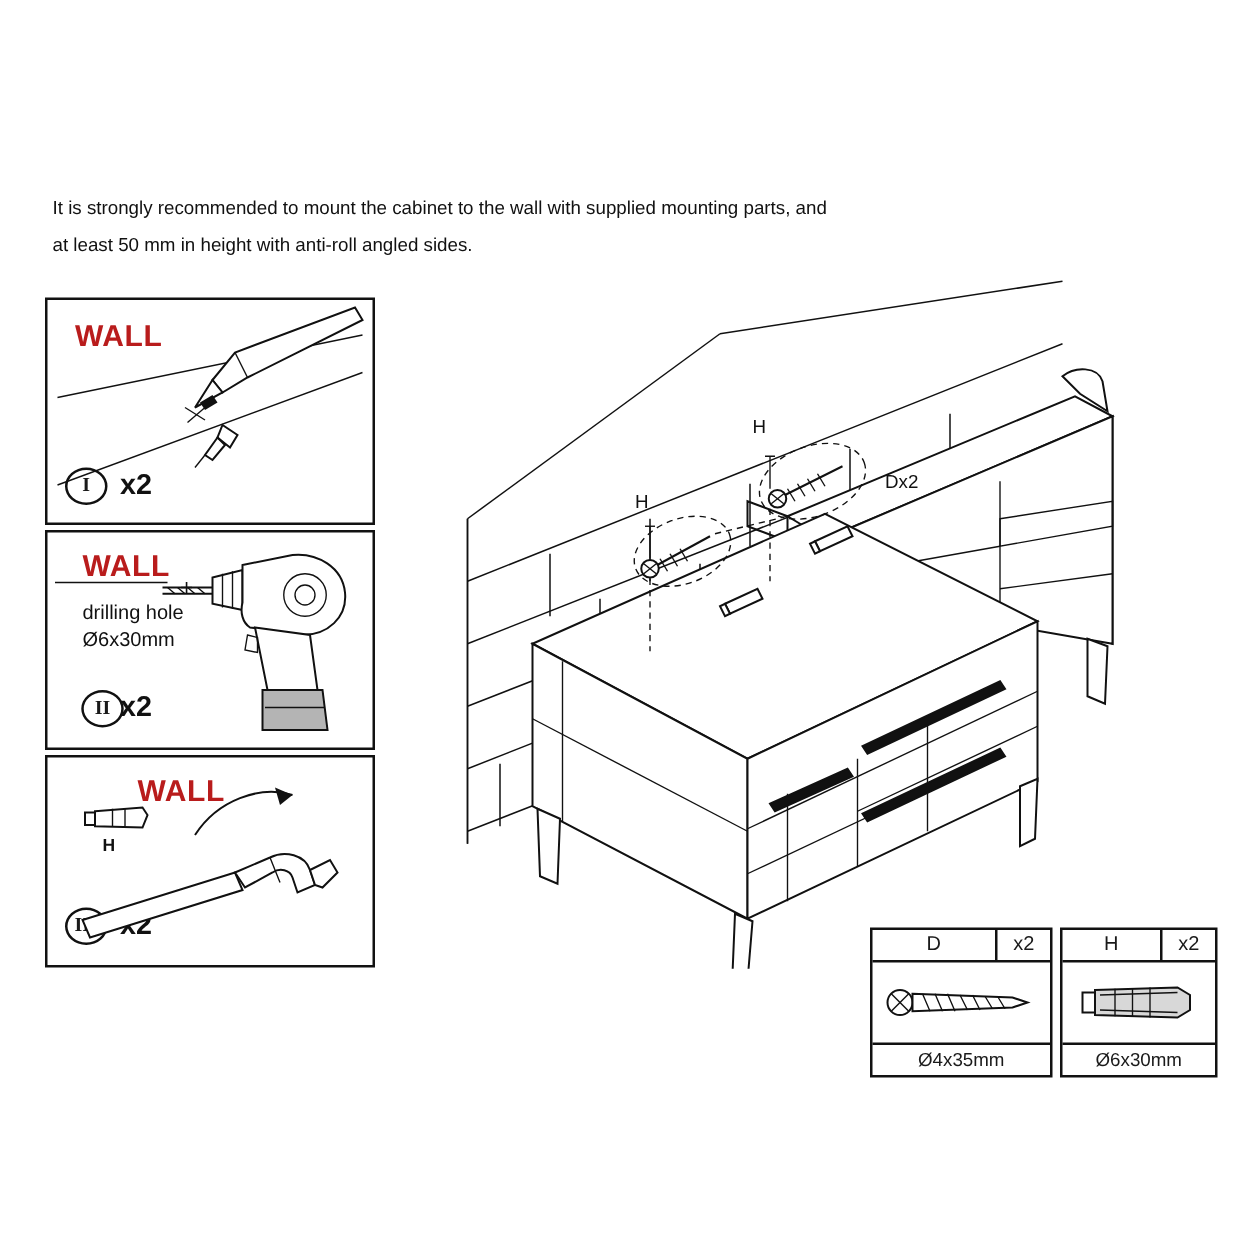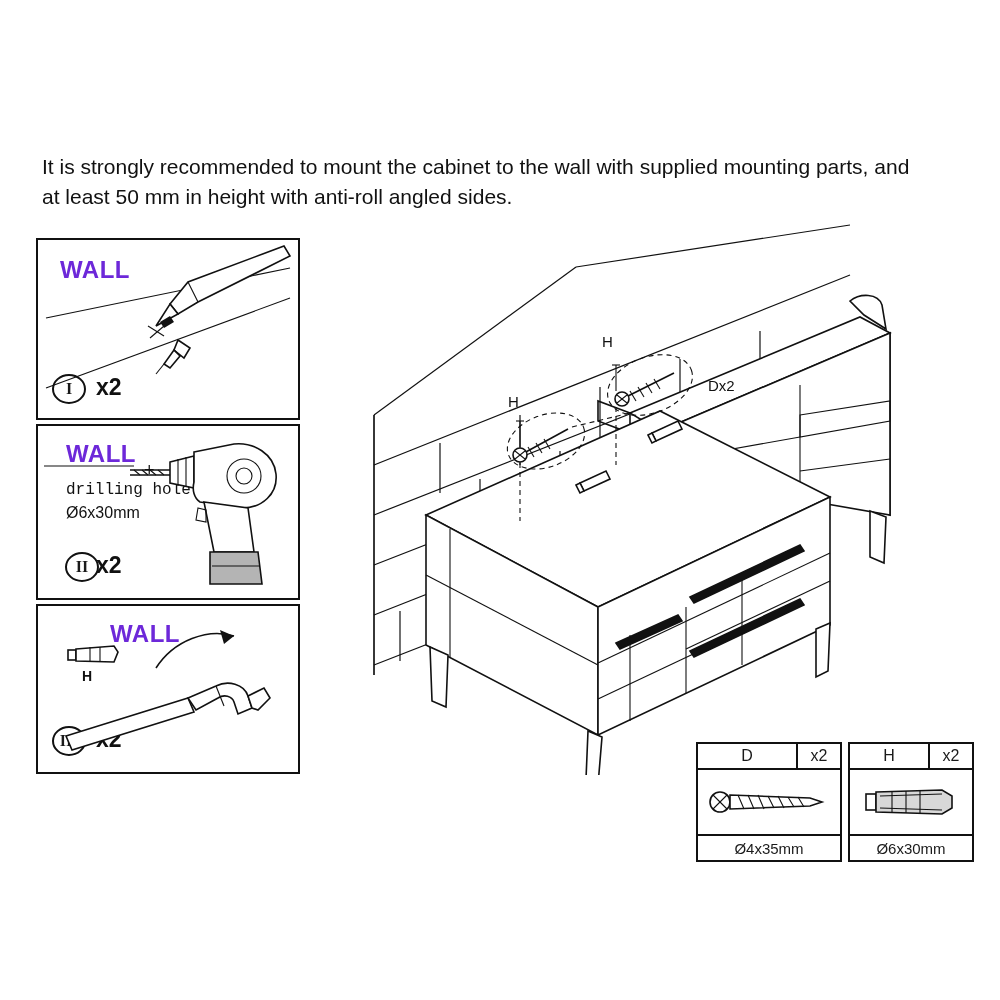--- a/index.html
+++ b/index.html
@@ -16,21 +16,21 @@
     color: #1a1a1a;
     overflow: hidden;
   }
 
   
   #intro {
     position: absolute;
     left: 42px;
     top: 152px;
     width: 920px;
-    font-size: 21px;
+    font-size: 15px;
     line-height: 30px;
     color: #111;
   }
   #intro span { display: block; white-space: pre; }
 
   
   .step-box {
     position: absolute;
     border: 2px solid #111;
     background: #fff;
@@ -38,21 +38,21 @@
   }
   #step1 { left: 36px; top: 238px;  width: 264px; height: 182px; }
   #step2 { left: 36px; top: 424px;  width: 264px; height: 176px; }
   #step3 { left: 36px; top: 604px;  width: 264px; height: 170px; }
 
   .wall-label {
     position: absolute;
     font-weight: bold;
     font-size: 24px;
     letter-spacing: 0.5px;
-    color: #6d28d9;
+    color: #b91c1c;
   }
   .small-text {
     position: absolute;
     font-size: 16px;
     color: #111;
     line-height: 21px;
     white-space: pre;
   }
   .roman {
     position: absolute;
@@ -187,21 +187,21 @@
         <polygon class="ln fill-w" points="140,100 152,108 146,118 136,110"></polygon>
         <path class="ln" d="M136,110 L126,124 L132,128 L142,116 Z"></path>
         <line class="ln-thin" x1="126" y1="124" x2="118" y2="134"></line>
       </g>
     </svg>
   </div>
 
   <div class="step-box" id="step2">
     <div class="wall-label" style="left:28px; top:14px;">WALL</div>
     <div class="tiny-label" style="left:106px; top:34px; font-size:18px;">+</div>
-    <div class="small-text" style="left:28px; top:54px;font-family:Liberation Mono, monospace;">drilling hole</div>
+    <div class="small-text" style="left:28px; top:54px;">drilling hole</div>
     <div class="small-text" style="left:28px; top:76px;">Ø6x30mm</div>
     <div class="roman" style="left:27px; top:126px;">II</div>
     <div class="qty" style="left:58px; top:126px;">x2</div>
 
     <svg width="260" height="172" viewBox="0 0 260 172" style="position:absolute; left:0; top:0;">
 
       <line class="ln" x1="92" y1="44" x2="132" y2="44"></line>
       <line class="ln" x1="92" y1="49" x2="132" y2="49"></line>
       <path class="ln-thin" d="M96,44 l6,5 M104,44 l6,5 M112,44 l6,5 M120,44 l6,5"></path>
 

